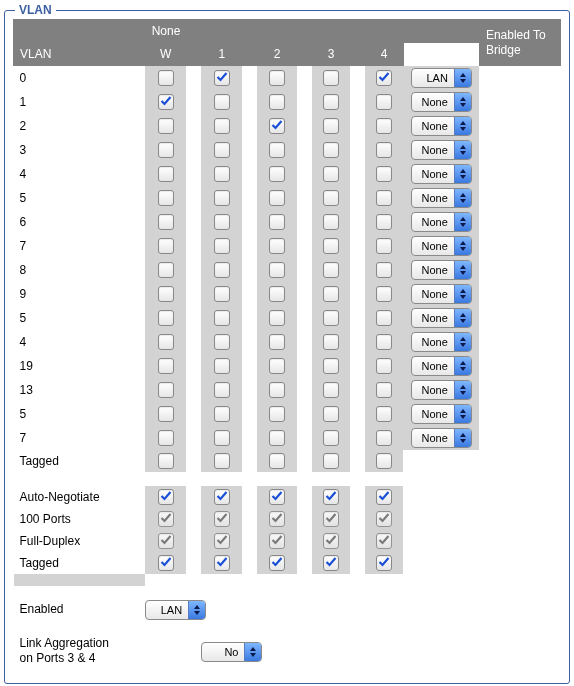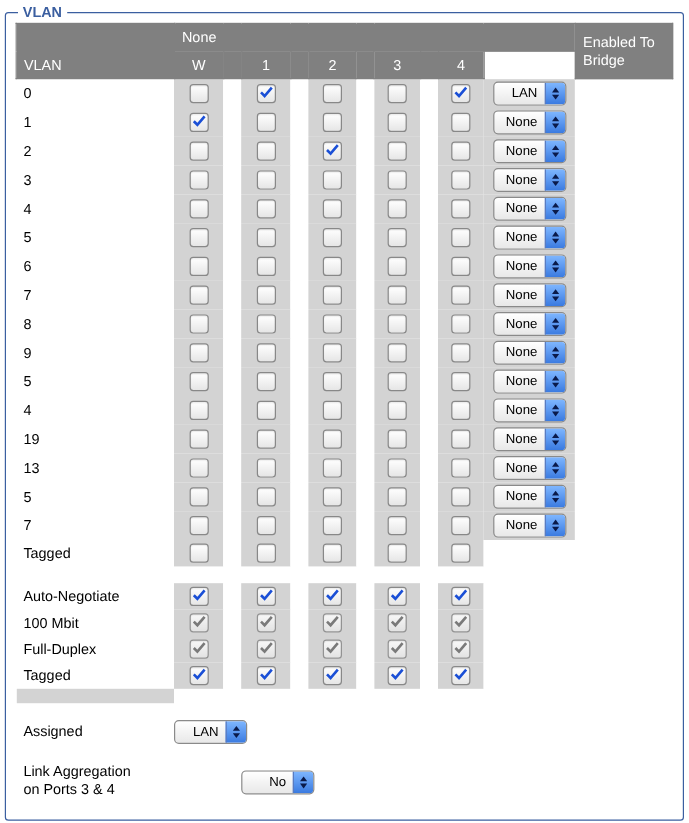--- a/index.html
+++ b/index.html
@@ -523,21 +523,21 @@
           <td class="cb-cell grey-cell"><span class="cb checked"><svg width="12" height="12" viewBox="0 0 12 12">
                 <polyline points="1.5,6 4.5,9 10.5,2" fill="none" stroke="#1a4fd6" stroke-width="2.2"></polyline>
               </svg></span></td>
           <td class="white-cell" style="width:4px"></td>
           <td class="cb-cell grey-cell"><span class="cb checked"><svg width="12" height="12" viewBox="0 0 12 12">
                 <polyline points="1.5,6 4.5,9 10.5,2" fill="none" stroke="#1a4fd6" stroke-width="2.2"></polyline>
               </svg></span></td>
           <td class="white-cell"></td>
         </tr>
         <tr>
-          <td class="section-label white-cell">100 Mbit</td>
+          <td class="section-label white-cell">100 Ports</td>
           <td class="cb-cell grey-cell"><span class="cb checked disabled"><svg width="12" height="12" viewBox="0 0 12 12">
                 <polyline points="1.5,6 4.5,9 10.5,2" fill="none" stroke="#6b6b6b" stroke-width="2.2"></polyline>
               </svg></span></td>
           <td class="white-cell" style="width:4px"></td>
           <td class="cb-cell grey-cell"><span class="cb checked disabled"><svg width="12" height="12" viewBox="0 0 12 12">
                 <polyline points="1.5,6 4.5,9 10.5,2" fill="none" stroke="#6b6b6b" stroke-width="2.2"></polyline>
               </svg></span></td>
           <td class="white-cell" style="width:4px"></td>
           <td class="cb-cell grey-cell"><span class="cb checked disabled"><svg width="12" height="12" viewBox="0 0 12 12">
                 <polyline points="1.5,6 4.5,9 10.5,2" fill="none" stroke="#6b6b6b" stroke-width="2.2"></polyline>
@@ -596,21 +596,21 @@
           <td class="cb-cell grey-cell"><span class="cb checked"><svg width="12" height="12" viewBox="0 0 12 12">
                 <polyline points="1.5,6 4.5,9 10.5,2" fill="none" stroke="#1a4fd6" stroke-width="2.2"></polyline>
               </svg></span></td>
           <td class="white-cell"></td>
         </tr>
         <tr>
           <td class="grey-cell" style="height:12px"></td>
           <td colspan="11"></td>
         </tr>
         <tr class="wireless-row">
-          <td class="section-label">Assigned</td>
+          <td class="section-label">Enabled</td>
           <td class="cb-cell" colspan="3" style="text-align:left"><span class="mac-select">
               <span class="sel-text">LAN</span>
               <span class="sel-arrows">
                 <span class="tri up"></span>
                 <span class="tri down"></span>
               </span>
             </span></td>
           <td colspan="8"></td>
         </tr>
         <tr class="link-row">

